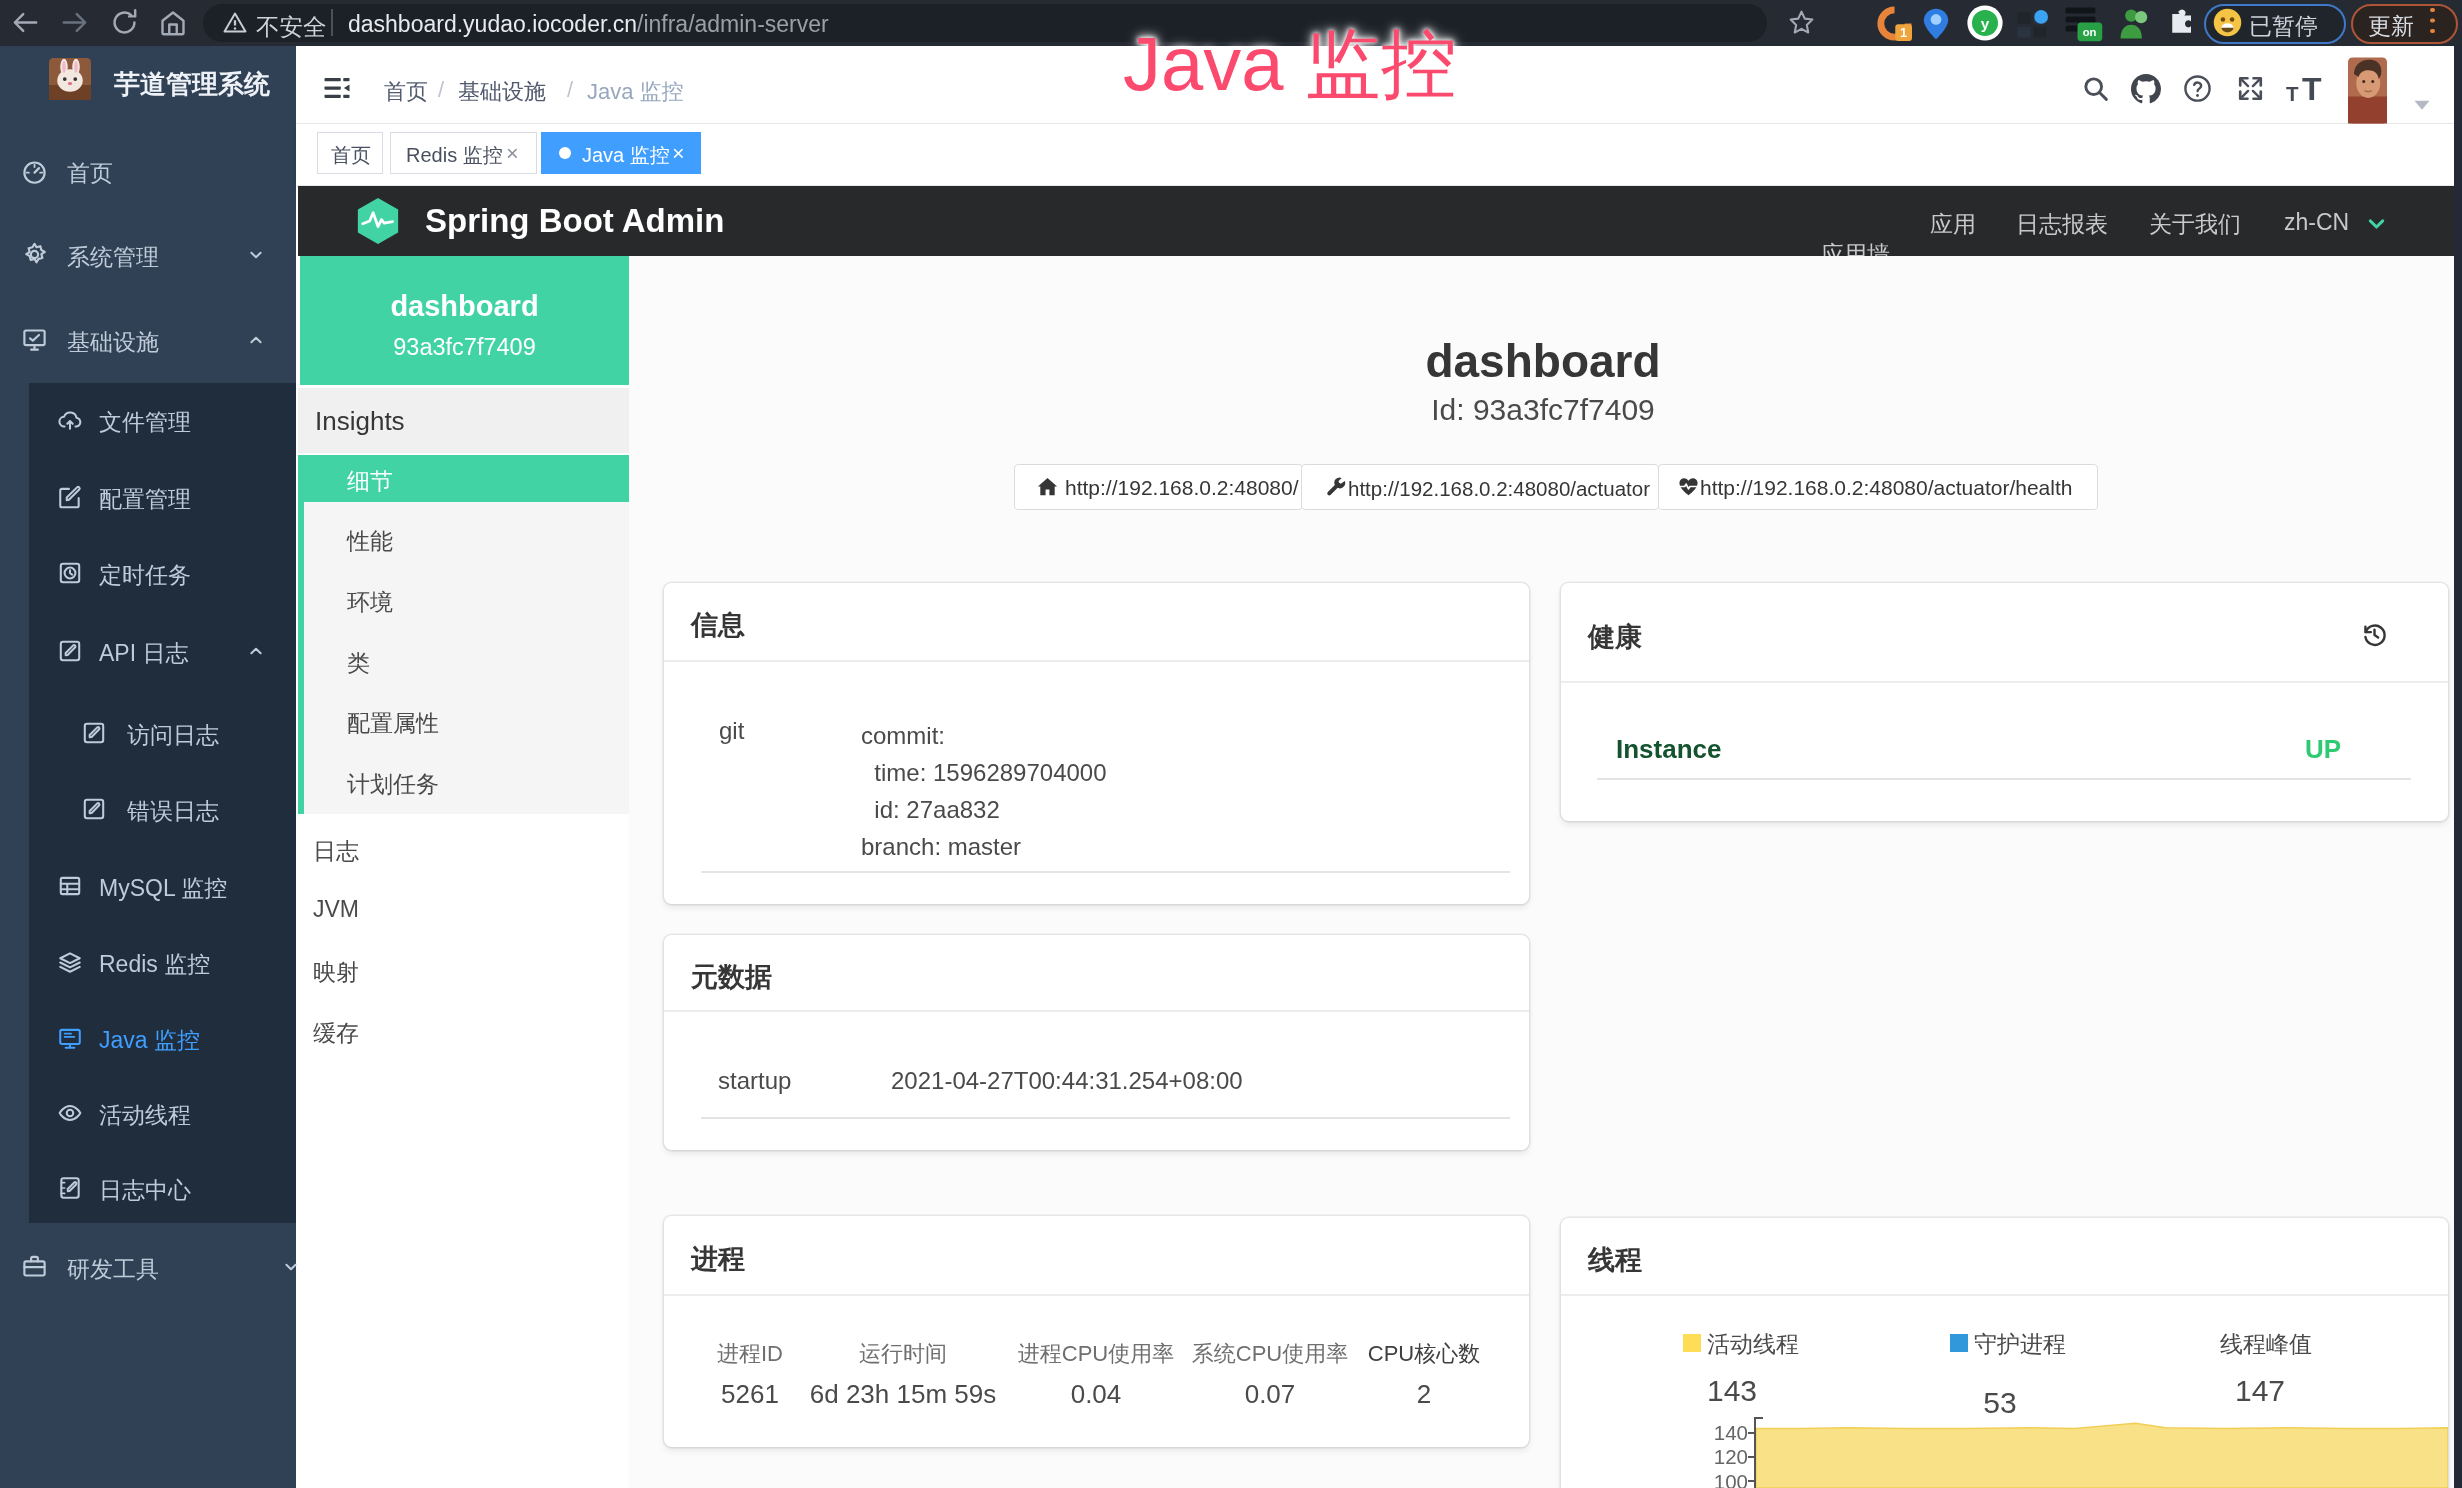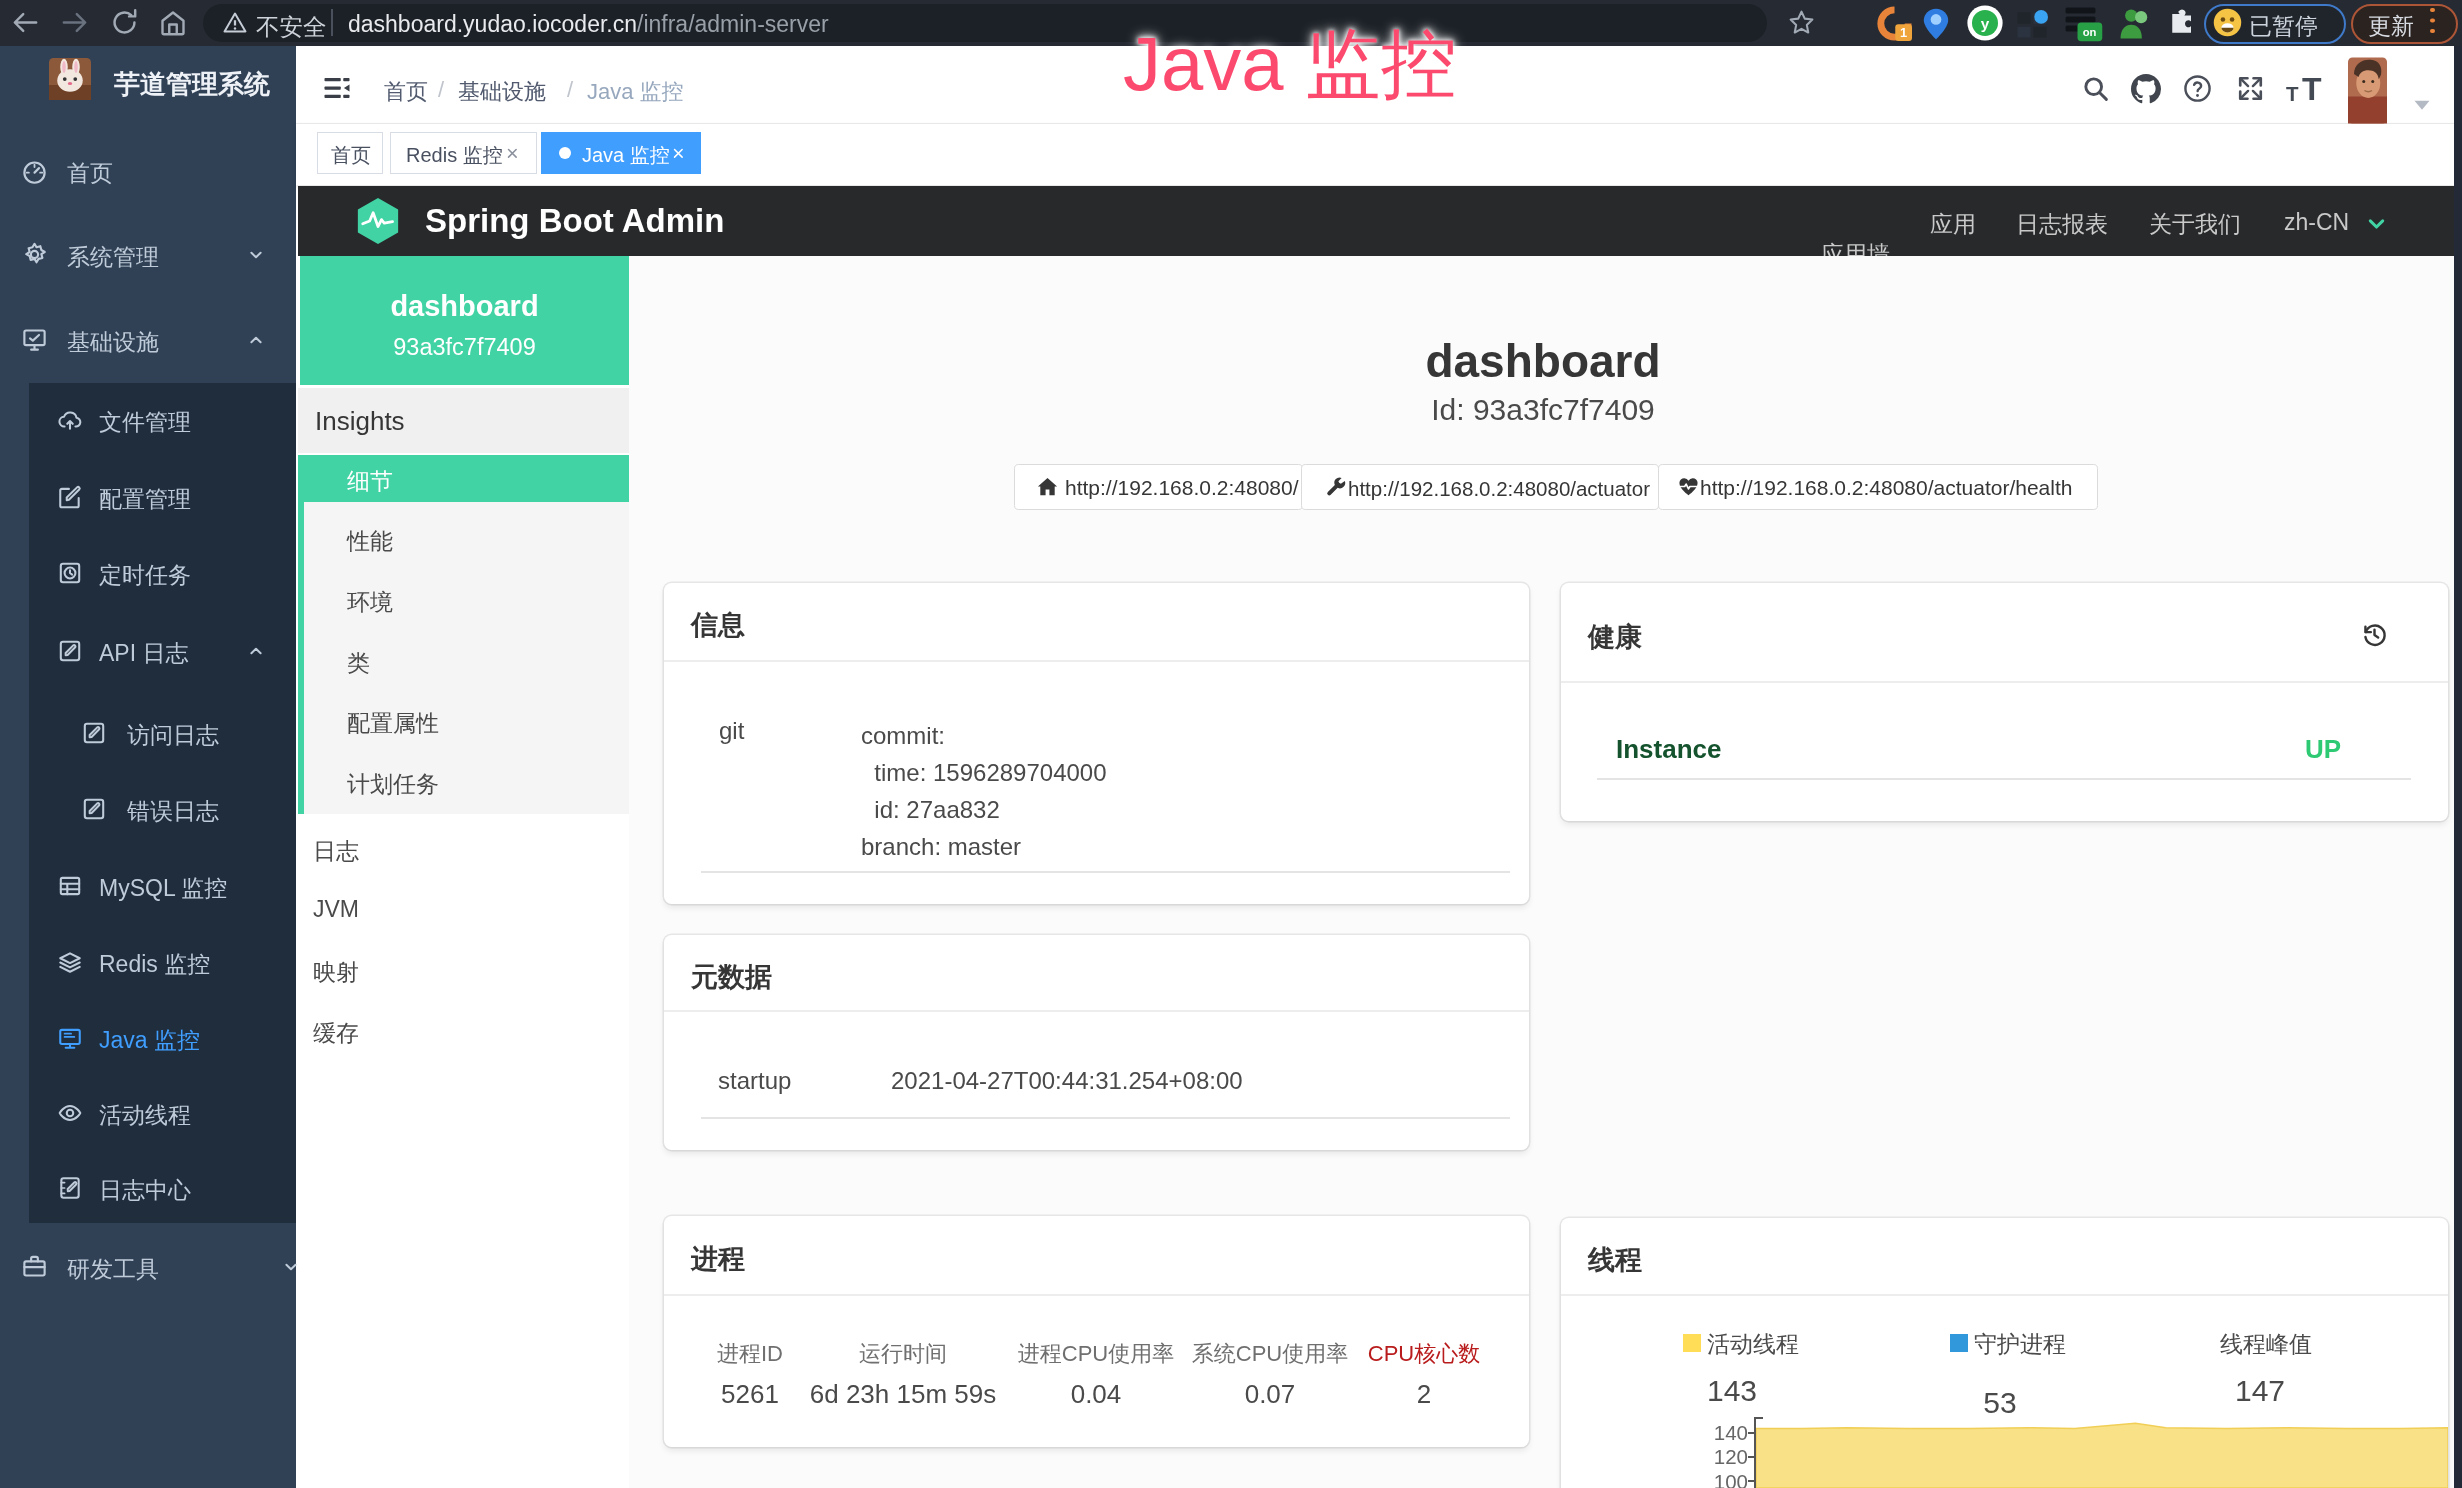--- a/index.html
+++ b/index.html
@@ -347,21 +347,21 @@
 <div class="abs" style="left:718px;top:1067px;font-size:24px;color:#4a4a4a;">startup</div>
 <div class="abs" style="left:891px;top:1067px;font-size:24px;color:#4a4a4a;">2021-04-27T00:44:31.254+08:00</div>
 <div class="abs" style="left:701px;top:1117px;width:809px;height:1.5px;background:#e4e4e4;"></div>
 <div class="abs" style="left:664px;top:1216px;width:865px;height:231px;background:#fff;border-radius:7.6px;box-shadow:0 0 0 1.5px rgba(10,10,10,.08),0 3.8px 6px rgba(10,10,10,.08);"></div>
 <div class="abs" style="left:691px;top:1241px;font-size:27px;font-weight:600;color:#363636;">进程</div>
 <div class="abs" style="left:664px;top:1294px;width:865px;height:1.5px;background:#ededed;"></div>
 <div class="abs" style="left:636px;top:1339px;width:228px;text-align:center;font-size:22px;color:#6f6f6f;">进程ID</div>
 <div class="abs" style="left:789px;top:1339px;width:228px;text-align:center;font-size:22px;color:#6f6f6f;">运行时间</div>
 <div class="abs" style="left:982px;top:1339px;width:228px;text-align:center;font-size:22px;color:#6f6f6f;">进程CPU使用率</div>
 <div class="abs" style="left:1156px;top:1339px;width:228px;text-align:center;font-size:22px;color:#6f6f6f;">系统CPU使用率</div>
-<div class="abs" style="left:1310px;top:1339px;width:228px;text-align:center;font-size:22px;color:#b91c1c;">CPU核心数</div>
+<div class="abs" style="left:1310px;top:1339px;width:228px;text-align:center;font-size:22px;color:#404040;">CPU核心数</div>
 <div class="abs" style="left:636px;top:1379px;width:228px;text-align:center;font-size:26px;color:#4a4a4a;">5261</div>
 <div class="abs" style="left:789px;top:1379px;width:228px;text-align:center;font-size:26px;color:#4a4a4a;">6d 23h 15m 59s</div>
 <div class="abs" style="left:982px;top:1379px;width:228px;text-align:center;font-size:26px;color:#4a4a4a;">0.04</div>
 <div class="abs" style="left:1156px;top:1379px;width:228px;text-align:center;font-size:26px;color:#4a4a4a;">0.07</div>
 <div class="abs" style="left:1310px;top:1379px;width:228px;text-align:center;font-size:26px;color:#4a4a4a;">2</div>
 <div class="abs" style="left:1561px;top:1218px;width:887px;height:303px;background:#fff;border-radius:7.6px;box-shadow:0 0 0 1.5px rgba(10,10,10,.08),0 3.8px 6px rgba(10,10,10,.08);"></div>
 <div class="abs" style="left:1588px;top:1242px;font-size:27px;font-weight:600;color:#363636;">线程</div>
 <div class="abs" style="left:1561px;top:1294px;width:887px;height:1.5px;background:#ededed;"></div>
 <div class="abs" style="left:1683px;top:1329px;font-size:23px;color:#4a4a4a;"><span style="display:inline-block;width:18px;height:18px;background:#ffdd57;margin-right:6px;"></span>活动线程</div>
 <div class="abs" style="left:1950px;top:1329px;font-size:23px;color:#4a4a4a;"><span style="display:inline-block;width:18px;height:18px;background:#3298dc;margin-right:6px;"></span>守护进程</div>

